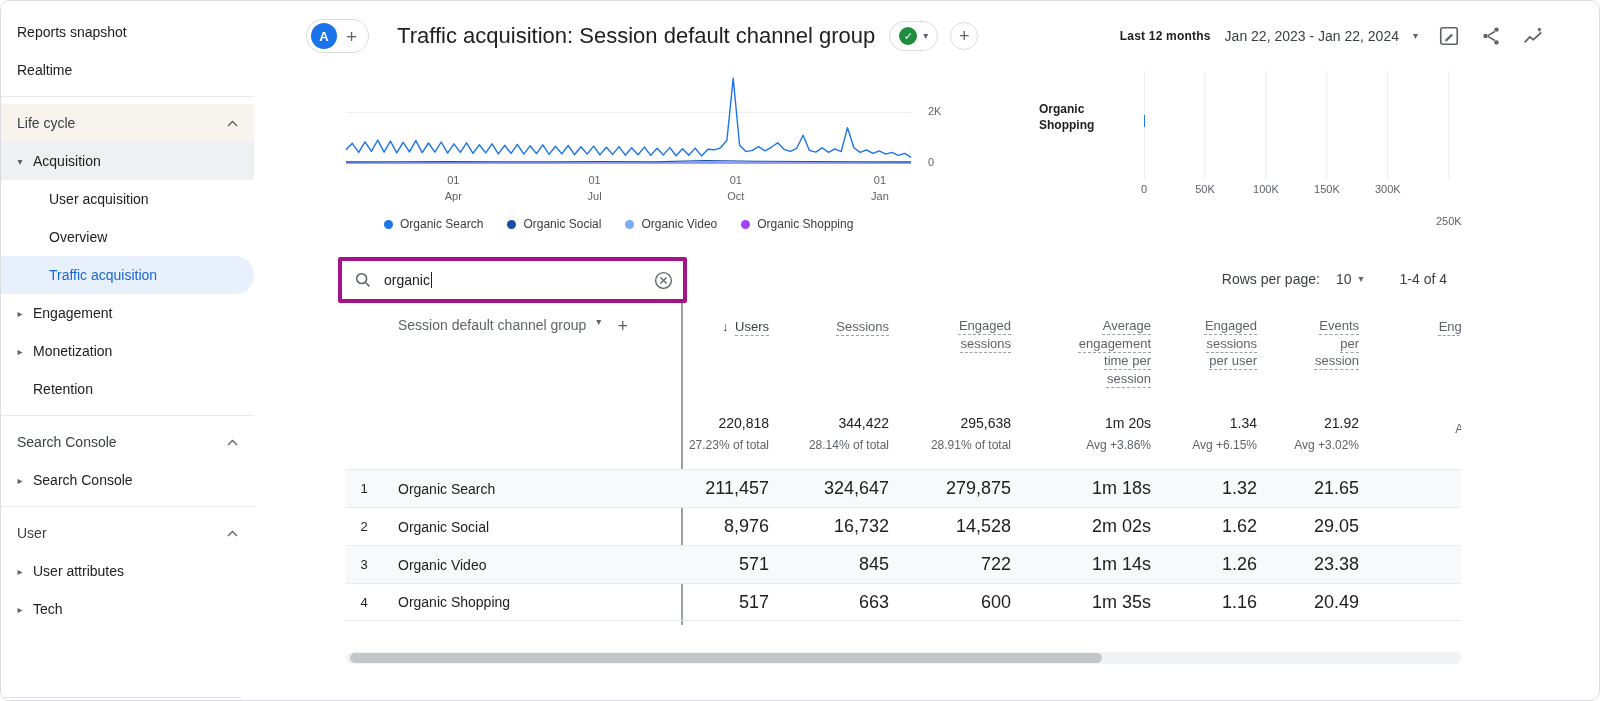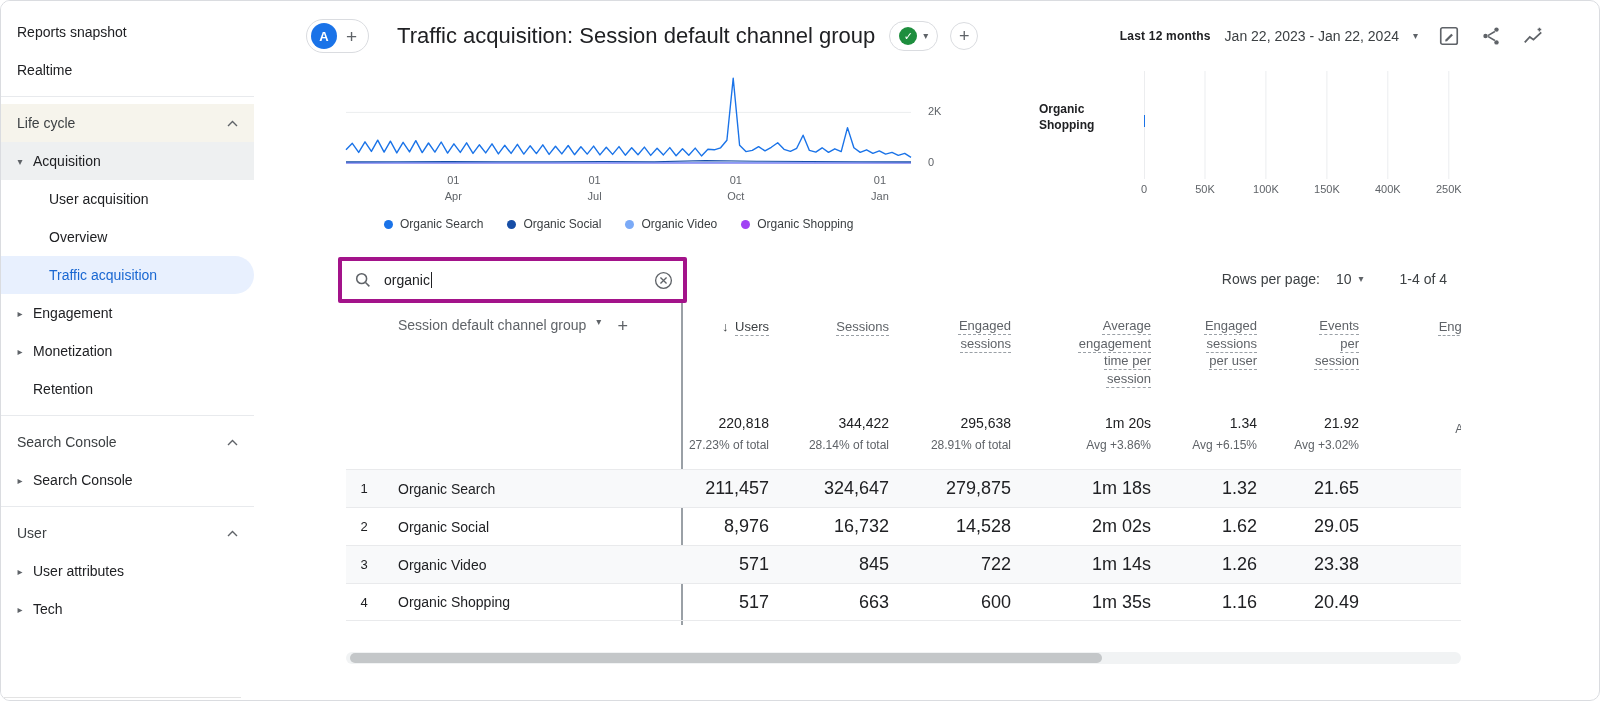--- a/index.html
+++ b/index.html
@@ -261,22 +261,22 @@
         <line x1="182.9" y1="0" x2="182.9" y2="108" stroke="#ebedef" stroke-width="1"></line>
         <line x1="243.8" y1="0" x2="243.8" y2="108" stroke="#ebedef" stroke-width="1"></line>
         <line x1="304.8" y1="0" x2="304.8" y2="108" stroke="#ebedef" stroke-width="1"></line>
         <rect x="0" y="44" width="1.0" height="12" fill="#1a73e8"></rect>
       </svg>
     <div>
         <div class="btick" style="left: 0px;">0</div>
         <div class="btick" style="left: 60.9615px;">50K</div>
         <div class="btick" style="left: 121.923px;">100K</div>
         <div class="btick" style="left: 182.885px;">150K</div>
-        <div class="btick" style="left: 243.846px;">400K</div>
-        <div class="btick" style="left: 304.808px;">250K</div>
+        <div class="btick" style="left: 243.846px;">300K</div>
+        <div class="btick" style="left: 304.808px; margin-top: 32px;">250K</div>
       </div>
   </section>
 
   <div class="search-annotation" style="border-color: rgb(163, 19, 138);">
     <div class="search-box">
       <span class="search-icon">
         <svg viewBox="0 0 20 20" fill="none" stroke="currentColor" stroke-width="1.7">
           <circle cx="8.5" cy="8.5" r="5.5"></circle>
             <path d="M12.8 12.8l4.3 4.3"></path>
         </svg>

